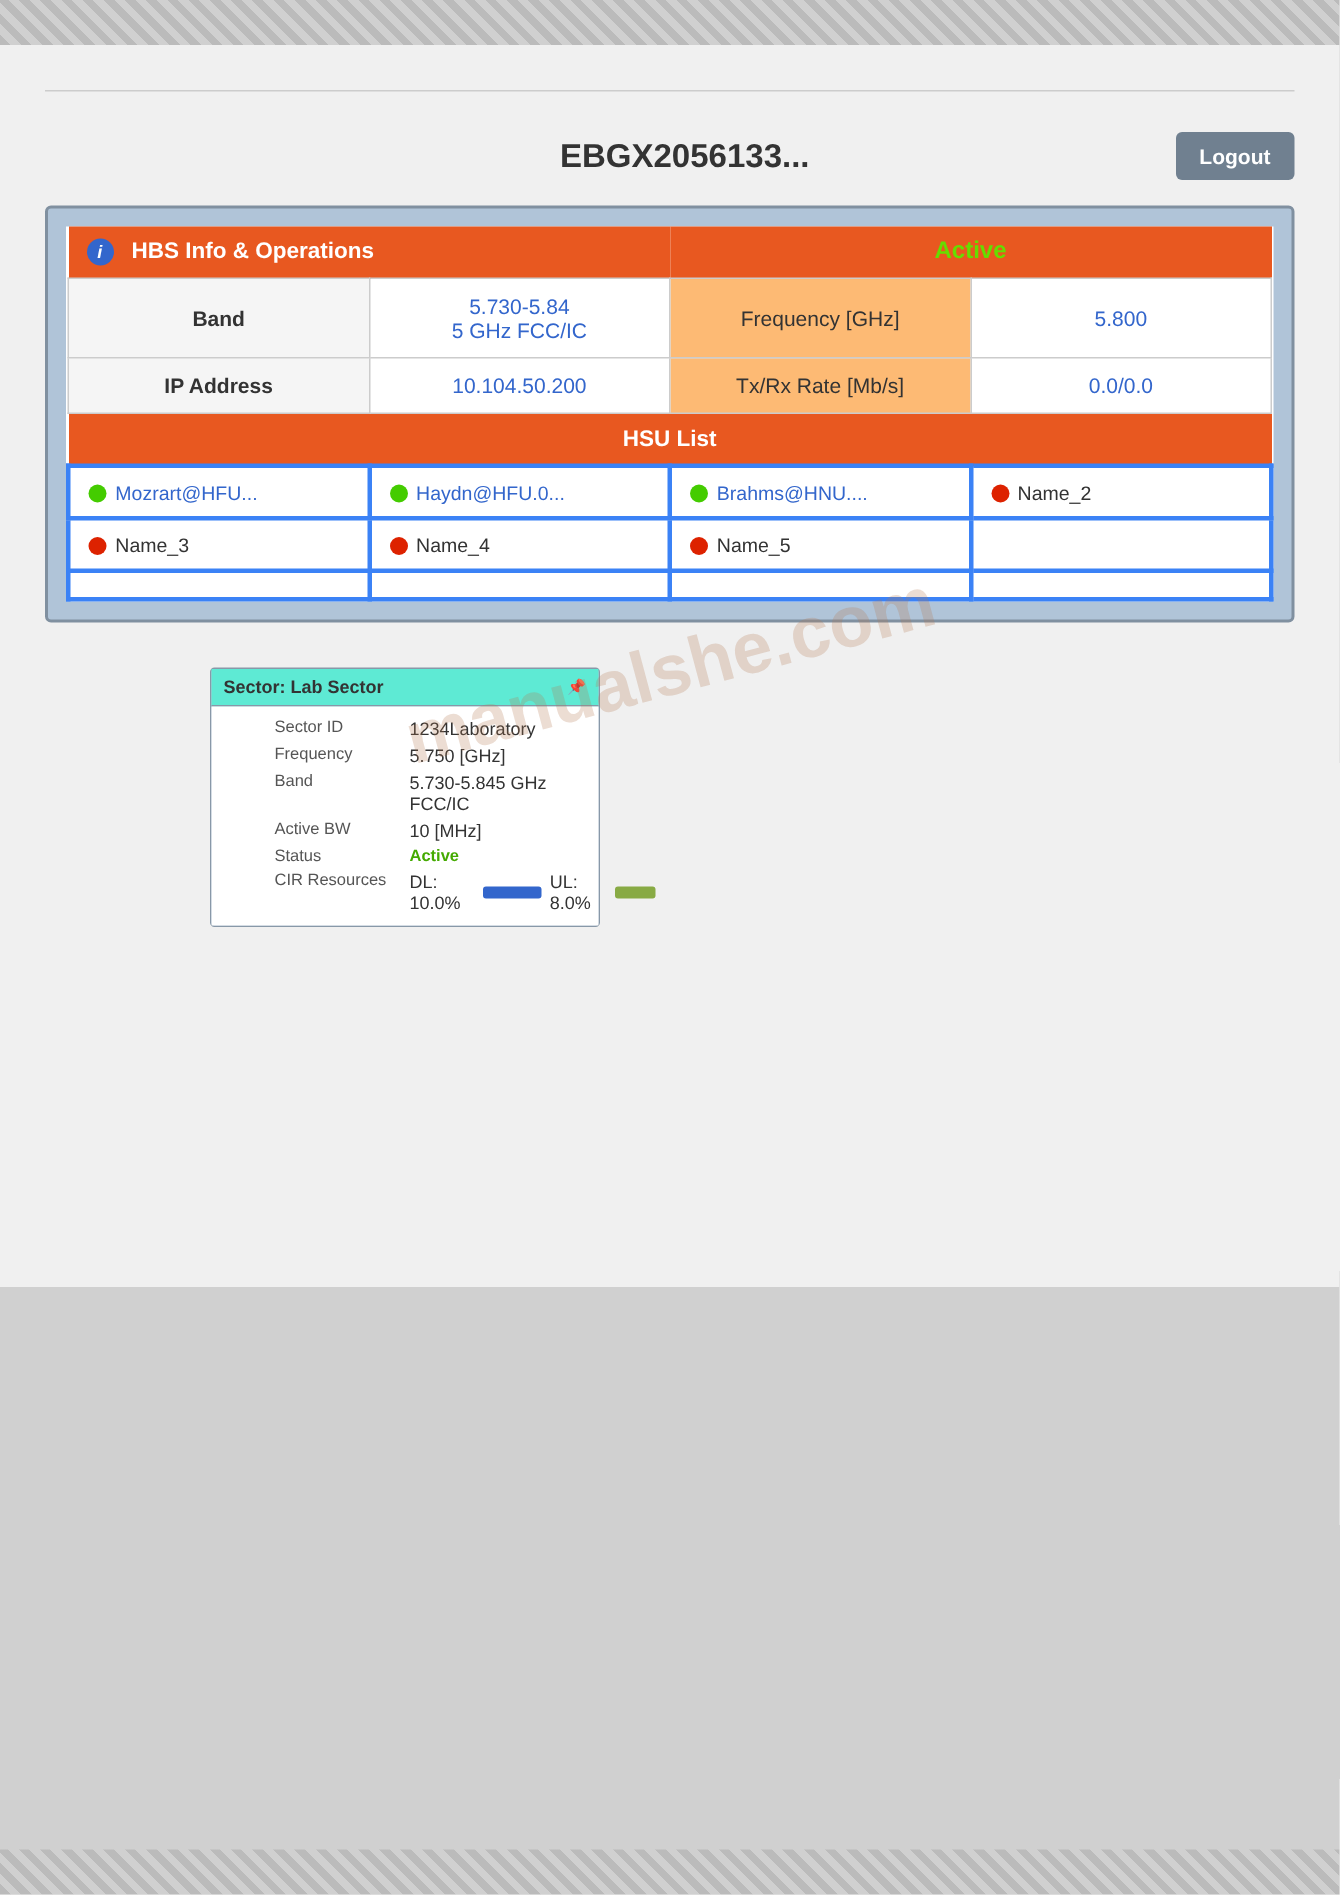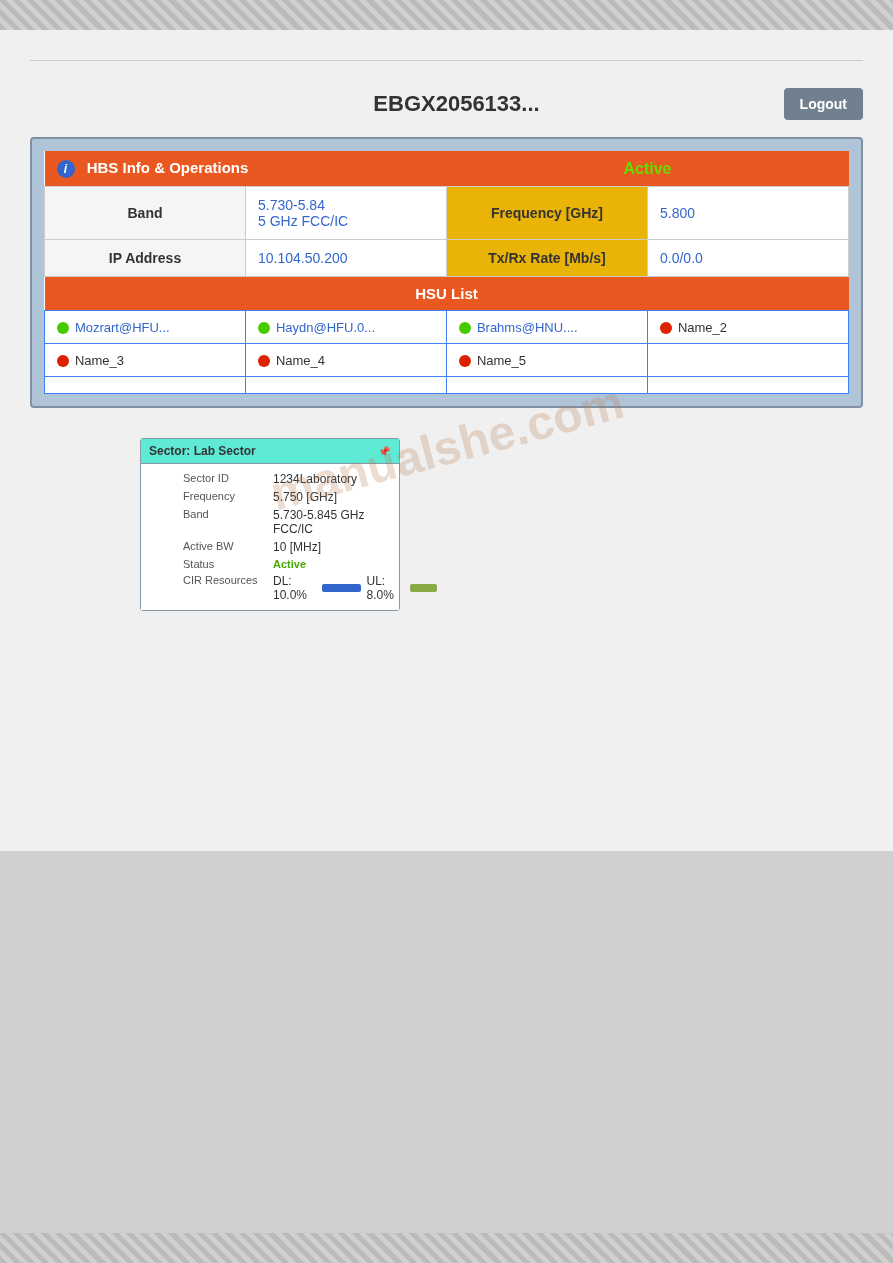--- a/index.html
+++ b/index.html
@@ -131,43 +131,44 @@
     .hbs-data-row .label-cell {
       color: #333;
       font-weight: bold;
       text-align: center;
       background: #f5f5f5;
       width: 25%;
     }
 
     .hbs-data-row .value-cell {
       color: #3366cc;
+      text-align: center;
       width: 25%;
     }
 
     .hbs-data-row .label-cell-right {
       color: #333;
-      font-weight: bold;
-      text-align: center;
-      background: #eab308;
+      font-weight: normal;
+      text-align: center;
+      background: #fdba74;
       width: 25%;
     }
 
     .hsu-header-row td {
       background: #e85820;
       color: white;
       font-weight: bold;
       padding: 8px 12px;
       font-size: 15px;
       text-align: center;
     }
 
     .hsu-list-row td {
       padding: 8px 12px;
-      border: 1px solid #3b82f6;
+      border: 3px solid #3b82f6;
       font-size: 14px;
       width: 25%;
     }
 
     .status-green {
       display: inline-block;
       width: 12px;
       height: 12px;
       background: #44cc00;
       border-radius: 50%;

